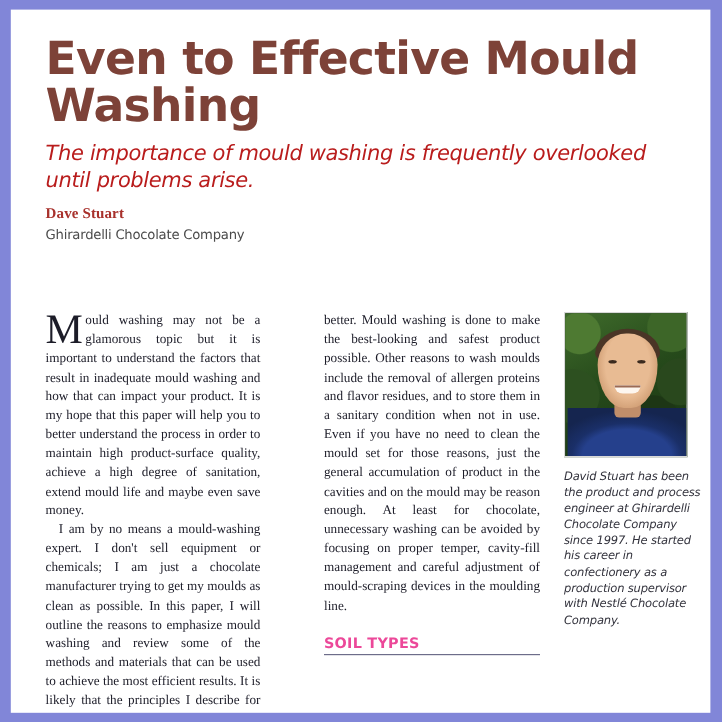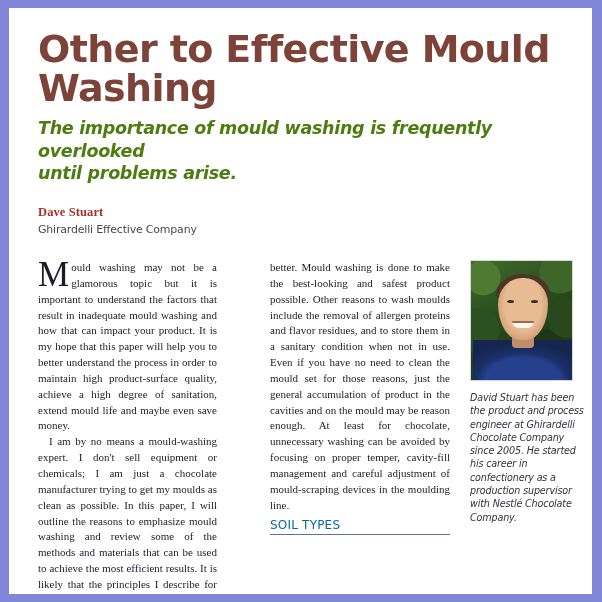--- a/index.html
+++ b/index.html
@@ -46,31 +46,31 @@
     font-weight: 700;
     font-size: 38px;
     line-height: 1.03;
     letter-spacing: -0.6px;
     color: #7d4238;
     margin: 0;
     white-space: pre-line;
   }
   #article-subtitle {
     font-family: "DejaVu Sans", sans-serif;
-    font-weight: 700;
+    font-weight: 400;
     font-style: italic;
     font-size: 17.5px;
     line-height: 1.28;
     letter-spacing: -0.3px;
-    color: #4d7c0f;
+    color: #b91c1c;
     margin: 9px 0 0 0;
     white-space: pre-line;
   }
   #byline-block {
-    margin-top: 21px;
+    margin-top: 9px;
   }
   #byline-author {
     font-family: "Liberation Serif", serif;
     font-weight: 700;
     font-size: 12.5px;
     color: #a8312c;
     letter-spacing: 0.1px;
     margin: 0;
   }
   #byline-affiliation {
@@ -116,25 +116,25 @@
     font-family: "Liberation Serif", serif;
     font-size: 35px;
     line-height: 27px;
     font-weight: 400;
     padding: 1px 2px 0 0;
     color: #1c1c28;
   }
 
   .section-head {
     font-family: "DejaVu Sans", sans-serif;
-    font-weight: 400;
+    font-weight: 700;
     font-size: 12px;
     letter-spacing: 0.2px;
-    color: #0369a1;
-    margin: 4px 0 0 0;
+    color: #ec4899;
+    margin: 15px 0 0 0;
     padding-bottom: 2px;
     border-bottom: 1px solid #6d6d8a;
   }
 
   
   #author-photo {
     position: relative;
     width: 103px;
     height: 121px;
     border: 1px solid #d8d8d8;
@@ -219,27 +219,27 @@
     letter-spacing: -0.15px;
   }
 </style>
 </head>
 <body>
 
 <div id="page-frame">
   <div id="page-sheet">
 
     <div id="header">
-      <h1 id="article-title">Other to Effective Mould
+      <h1 id="article-title">Even to Effective Mould
 Washing</h1>
       <h2 id="article-subtitle">The importance of mould washing is frequently overlooked
 until problems arise.</h2>
       <div id="byline-block">
         <p id="byline-author">Dave Stuart</p>
-        <p id="byline-affiliation">Ghirardelli Effective Company</p>
+        <p id="byline-affiliation">Ghirardelli Chocolate Company</p>
       </div>
     </div>
 
     <div id="body-columns">
 
       <div class="col" id="col-1">
         <p class="body-p" id="dropcap-para">Mould washing may not be a glamorous topic but it is important to understand the factors that result in inadequate mould washing and how that can impact your product. It is my hope that this paper will help you to better understand the process in order to maintain high product-surface quality, achieve a high degree of sanitation, extend mould life and maybe even save money.</p>
         <p class="body-p">I am by no means a mould-washing expert. I don't sell equipment or chemicals; I am just a chocolate manufacturer trying to get my moulds as clean as possible. In this paper, I will outline the reasons to emphasize mould washing and review some of the methods and materials that can be used to achieve the most efficient results. It is likely that the principles I describe for chocolate moulds will be applicable to moulds used for other confections as well.</p>
 
       </div>
@@ -254,18 +254,18 @@
         <div id="author-photo">
           <div class="photo-leaves"></div>
           <div class="photo-shoulder"></div>
           <div class="photo-neck"></div>
           <div class="photo-hair"></div>
           <div class="photo-head"></div>
           <div class="photo-eye l"></div>
           <div class="photo-eye r"></div>
           <div class="photo-smile"></div>
         </div>
-        <p id="photo-caption">David Stuart has been the product and process engineer at Ghirardelli Chocolate Company since 2005. He started his career in confectionery as a production supervisor with Nestlé Chocolate Company.</p>
+        <p id="photo-caption">David Stuart has been the product and process engineer at Ghirardelli Chocolate Company since 1997. He started his career in confectionery as a production supervisor with Nestlé Chocolate Company.</p>
       </div>
 
     </div>
   </div>
 </div>
 
 </body></html>

